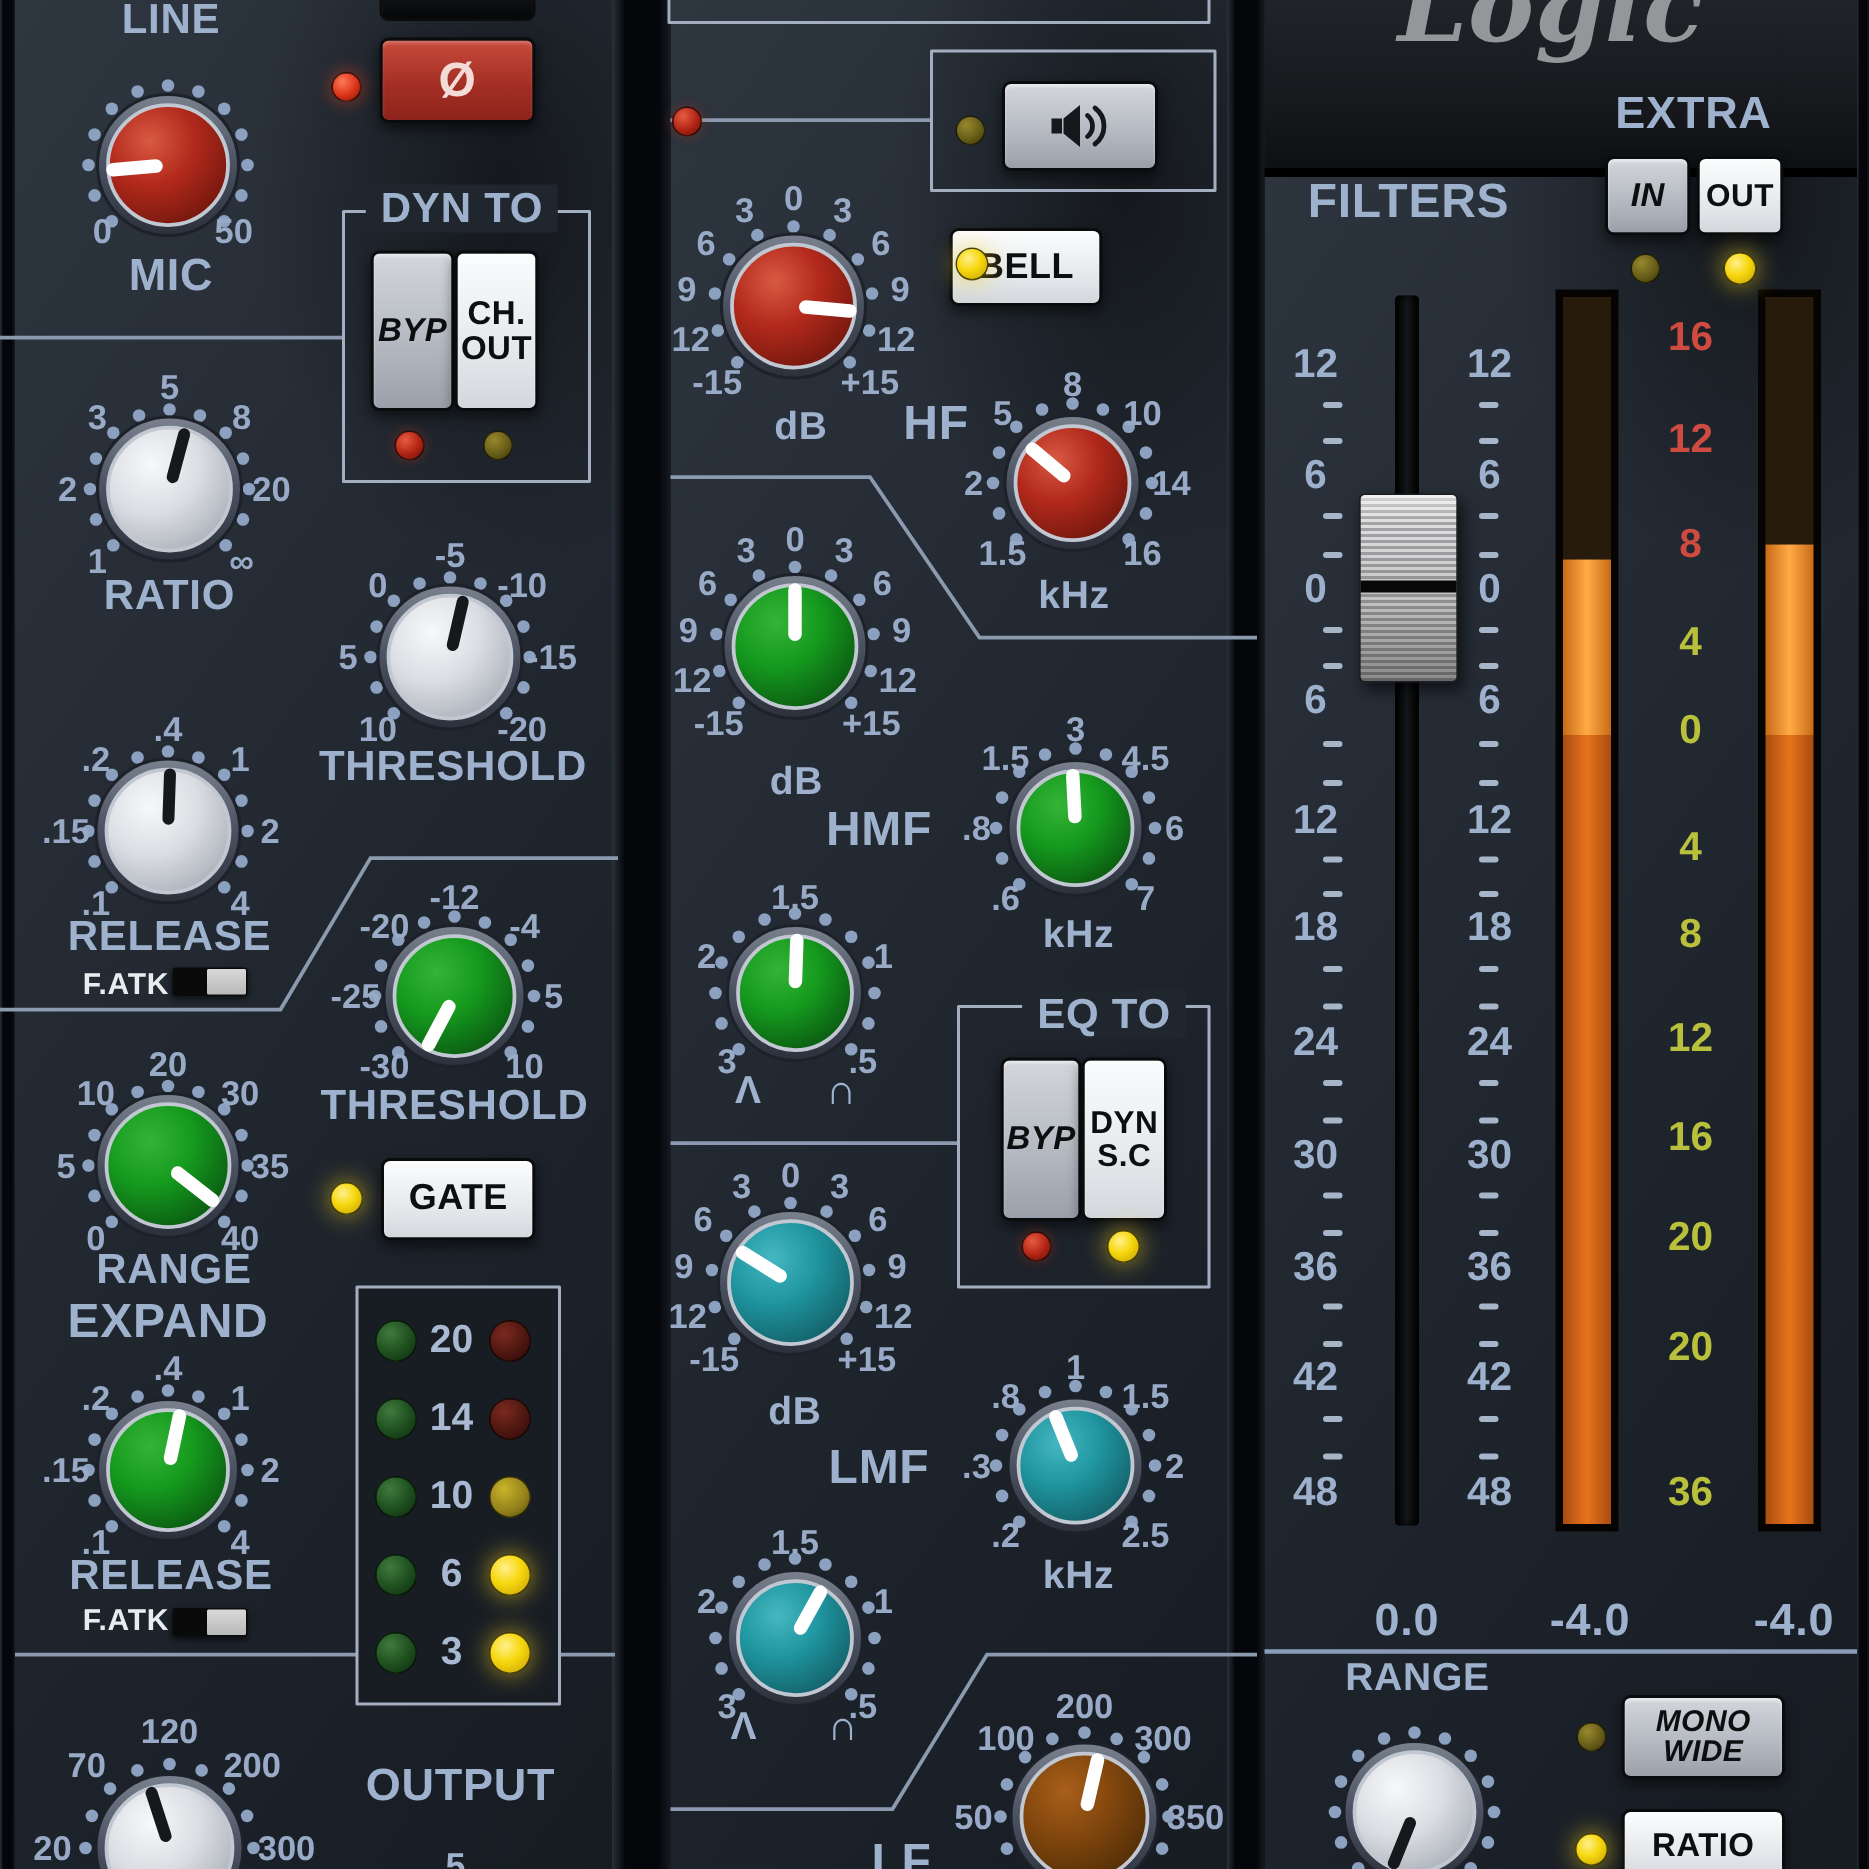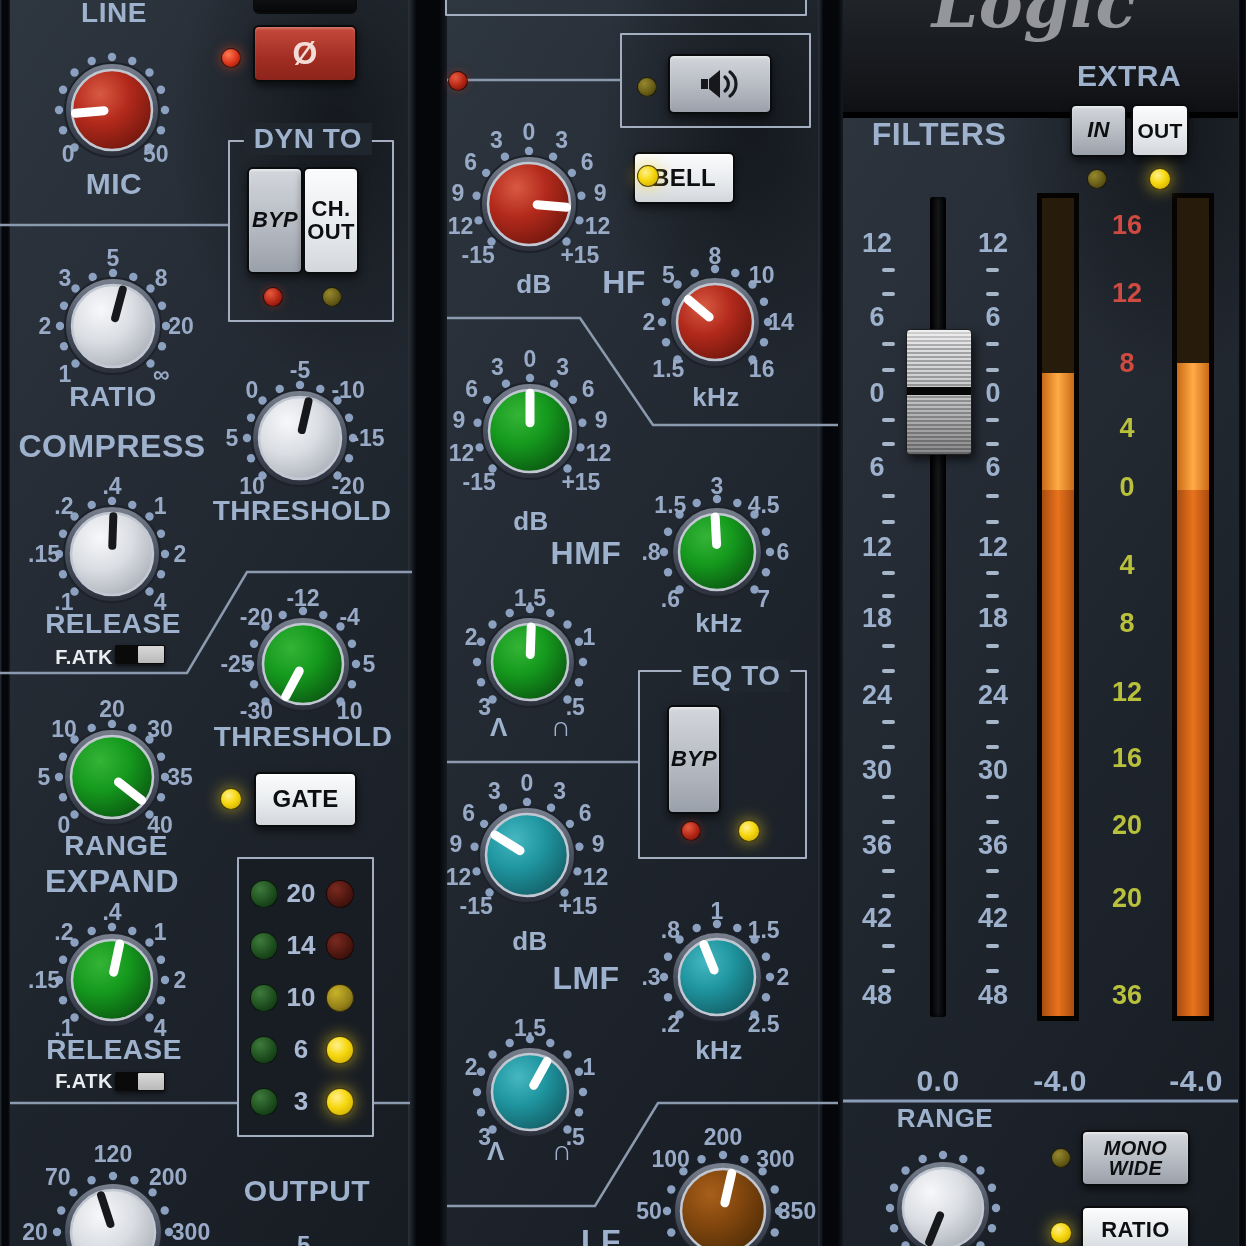--- a/index.html
+++ b/index.html
@@ -92,21 +92,20 @@
       <polyline points="843,1101 1238,1101" fill="none" stroke="#8a9cb8" stroke-width="3"></polyline>
     </svg>
 <div class="box" style="position: absolute; left: 228px; top: 140px; width: 162px; height: 178px;"></div>
     <div class="box" style="position: absolute; left: 445px; top: -14px; width: 358px; height: 26px;"></div>
     <div class="box" style="position: absolute; left: 620px; top: 33px; width: 187px; height: 91px;"></div>
     <div class="box" style="position: absolute; left: 638px; top: 670px; width: 165px; height: 185px;"></div>
     <div class="txt" style="position: absolute; left: 114px; top: 13px; font: 700 28px &quot;Liberation Sans&quot;, sans-serif; color: rgb(159, 178, 205); letter-spacing: 0.5px;">LINE</div>
     <div class="txt" style="position: absolute; left: 114px; top: 184px; font: 700 30px &quot;Liberation Sans&quot;, sans-serif; color: rgb(159, 178, 205); letter-spacing: 0.5px;">MIC</div>
     <div class="txt" style="position: absolute; left: 308px; top: 139px; font: 700 28px &quot;Liberation Sans&quot;, sans-serif; color: rgb(159, 178, 205); letter-spacing: 0.5px; background: rgb(32, 38, 46); padding: 0px 10px;">DYN TO</div>
     <div class="txt" style="position: absolute; left: 113px; top: 397px; font: 700 28px &quot;Liberation Sans&quot;, sans-serif; color: rgb(159, 178, 205); letter-spacing: 0.5px;">RATIO</div>
-    <div class="txt" style="position: absolute; left: 112px; top: 446px; font: 700 32px &quot;Liberation Sans&quot;, sans-serif; color: rgb(159, 178, 205); letter-spacing: 0.5px;">COMPRESS</div>
     <div class="txt" style="position: absolute; left: 302px; top: 511px; font: 700 28px &quot;Liberation Sans&quot;, sans-serif; color: rgb(159, 178, 205); letter-spacing: 0.5px;">THRESHOLD</div>
     <div class="txt" style="position: absolute; left: 113px; top: 624px; font: 700 28px &quot;Liberation Sans&quot;, sans-serif; color: rgb(159, 178, 205); letter-spacing: 0.5px;">RELEASE</div>
     <div class="txt" style="position: absolute; left: 84px; top: 657px; font: 700 20px &quot;Liberation Sans&quot;, sans-serif; color: rgb(233, 236, 239); letter-spacing: 0.5px;">F.ATK</div>
     <div class="txt" style="position: absolute; left: 303px; top: 737px; font: 700 28px &quot;Liberation Sans&quot;, sans-serif; color: rgb(159, 178, 205); letter-spacing: 0.5px;">THRESHOLD</div>
     <div class="txt" style="position: absolute; left: 116px; top: 846px; font: 700 28px &quot;Liberation Sans&quot;, sans-serif; color: rgb(159, 178, 205); letter-spacing: 0.5px;">RANGE</div>
     <div class="txt" style="position: absolute; left: 112px; top: 881px; font: 700 32px &quot;Liberation Sans&quot;, sans-serif; color: rgb(159, 178, 205); letter-spacing: 0.5px;">EXPAND</div>
     <div class="txt" style="position: absolute; left: 114px; top: 1050px; font: 700 28px &quot;Liberation Sans&quot;, sans-serif; color: rgb(159, 178, 205); letter-spacing: 0.5px;">RELEASE</div>
     <div class="txt" style="position: absolute; left: 84px; top: 1081px; font: 700 20px &quot;Liberation Sans&quot;, sans-serif; color: rgb(233, 236, 239); letter-spacing: 0.5px;">F.ATK</div>
     <div class="txt" style="position: absolute; left: 307px; top: 1191px; font: 700 30px &quot;Liberation Sans&quot;, sans-serif; color: rgb(159, 178, 205); letter-spacing: 0.5px;">OUTPUT</div>
     <div class="txt" style="position: absolute; left: 304px; top: 1245px; font: 700 24px &quot;Liberation Sans&quot;, sans-serif; color: rgb(159, 178, 205); letter-spacing: 0.5px;">5</div>
@@ -573,20 +572,22 @@
     <div class="btn btn-gray" style="position: absolute; left: 247px; top: 167px; width: 52px; height: 103px; font-size: 22px;"><span>BYP</span></div>
     <div class="btn btn-white" style="position: absolute; left: 303px; top: 167px; width: 52px; height: 103px; font-size: 22px;"><span>CH.
 OUT</span></div>
     <div class="btn btn-white" style="position: absolute; left: 254px; top: 772px; width: 99px; height: 51px; font-size: 24px;"><span>GATE</span></div>
     <div class="btn btn-gray" style="position: absolute; left: 668px; top: 54px; width: 100px; height: 56px; font-size: 20px;"><svg width="46" height="38" viewBox="0 0 46 38">
         <path d="M4 14 h7 v10 h-7 z M12 14 L23 5 V33 L12 24 Z" fill="#17181b"></path>
         <path d="M28 12 a9 9 0 0 1 0 14 M33 7 a15 15 0 0 1 0 24" stroke="#17181b" stroke-width="3.2" fill="none" stroke-linecap="round"></path>
       </svg></div>
     <div class="btn btn-white" style="position: absolute; left: 633px; top: 152px; width: 98px; height: 48px; font-size: 24px;"><span>BELL</span></div>
     <div class="btn btn-gray" style="position: absolute; left: 667px; top: 705px; width: 50px; height: 105px; font-size: 22px;"><span>BYP</span></div>
+    <div class="btn btn-white" style="position: absolute; left: 721px; top: 705px; width: 53px; height: 105px; font-size: 21px;"><span>DYN
+S.C</span></div>
     <div class="btn btn-gray" style="position: absolute; left: 1070px; top: 104px; width: 53px; height: 49px; font-size: 22px;"><span>IN</span></div>
     <div class="btn btn-white" style="position: absolute; left: 1131px; top: 104px; width: 54px; height: 49px; font-size: 21px;"><span>OUT</span></div>
     <div class="btn btn-gray" style="position: absolute; left: 1081px; top: 1130px; width: 105px; height: 52px; font-size: 20px;"><span>MONO
 WIDE</span></div>
     <div class="btn btn-white" style="position: absolute; left: 1081px; top: 1206px; width: 105px; height: 44px; font-size: 22px;"><span>RATIO</span></div>
     <div class="led" style="position: absolute; left: 221px; top: 48px; width: 18px; height: 18px; background: radial-gradient(circle at 35% 30%, rgb(255, 122, 85), rgb(217, 51, 24) 55%, rgb(126, 21, 10)); box-shadow: rgba(255, 70, 30, 0.55) 0px 0px 12px;"></div>
     <div class="led" style="position: absolute; left: 263px; top: 287px; width: 18px; height: 18px; background: radial-gradient(circle at 35% 30%, rgb(232, 90, 64), rgb(176, 36, 20) 55%, rgb(100, 16, 10)); box-shadow: rgba(220, 50, 20, 0.35) 0px 0px 8px;"></div>
     <div class="led" style="position: absolute; left: 322px; top: 287px; width: 18px; height: 18px; background: radial-gradient(circle at 35% 30%, rgb(151, 136, 46), rgb(99, 89, 22) 60%, rgb(55, 48, 12));"></div>
     <div class="led" style="position: absolute; left: 220px; top: 788px; width: 20px; height: 20px; background: radial-gradient(circle at 38% 32%, rgb(255, 240, 140), rgb(246, 215, 13) 45%, rgb(194, 159, 6)); box-shadow: rgba(250, 215, 30, 0.65) 0px 0px 16px;"></div>
     <div class="led" style="position: absolute; left: 448px; top: 71px; width: 18px; height: 18px; background: radial-gradient(circle at 35% 30%, rgb(232, 90, 64), rgb(176, 36, 20) 55%, rgb(100, 16, 10)); box-shadow: rgba(220, 50, 20, 0.35) 0px 0px 8px;"></div>

